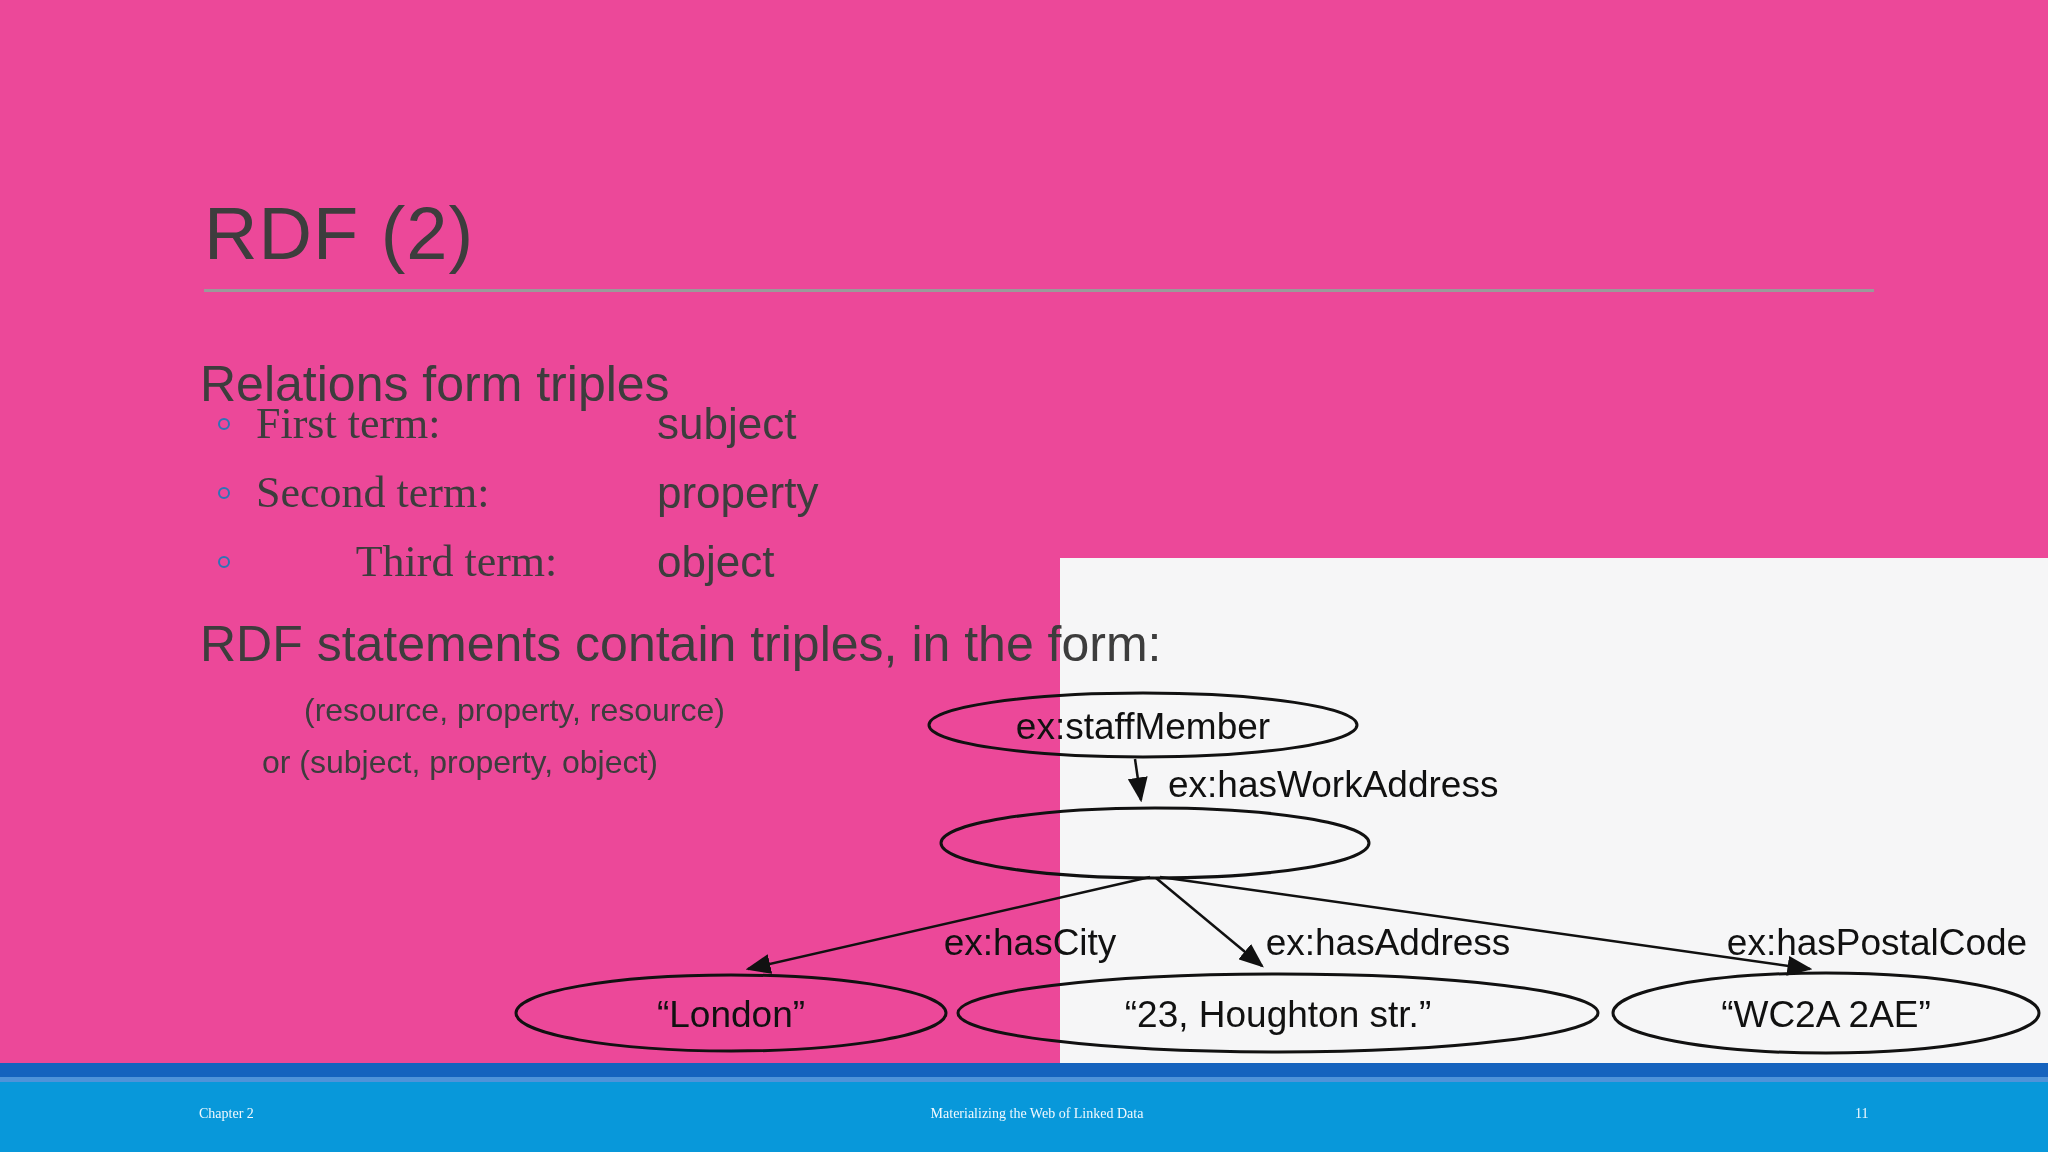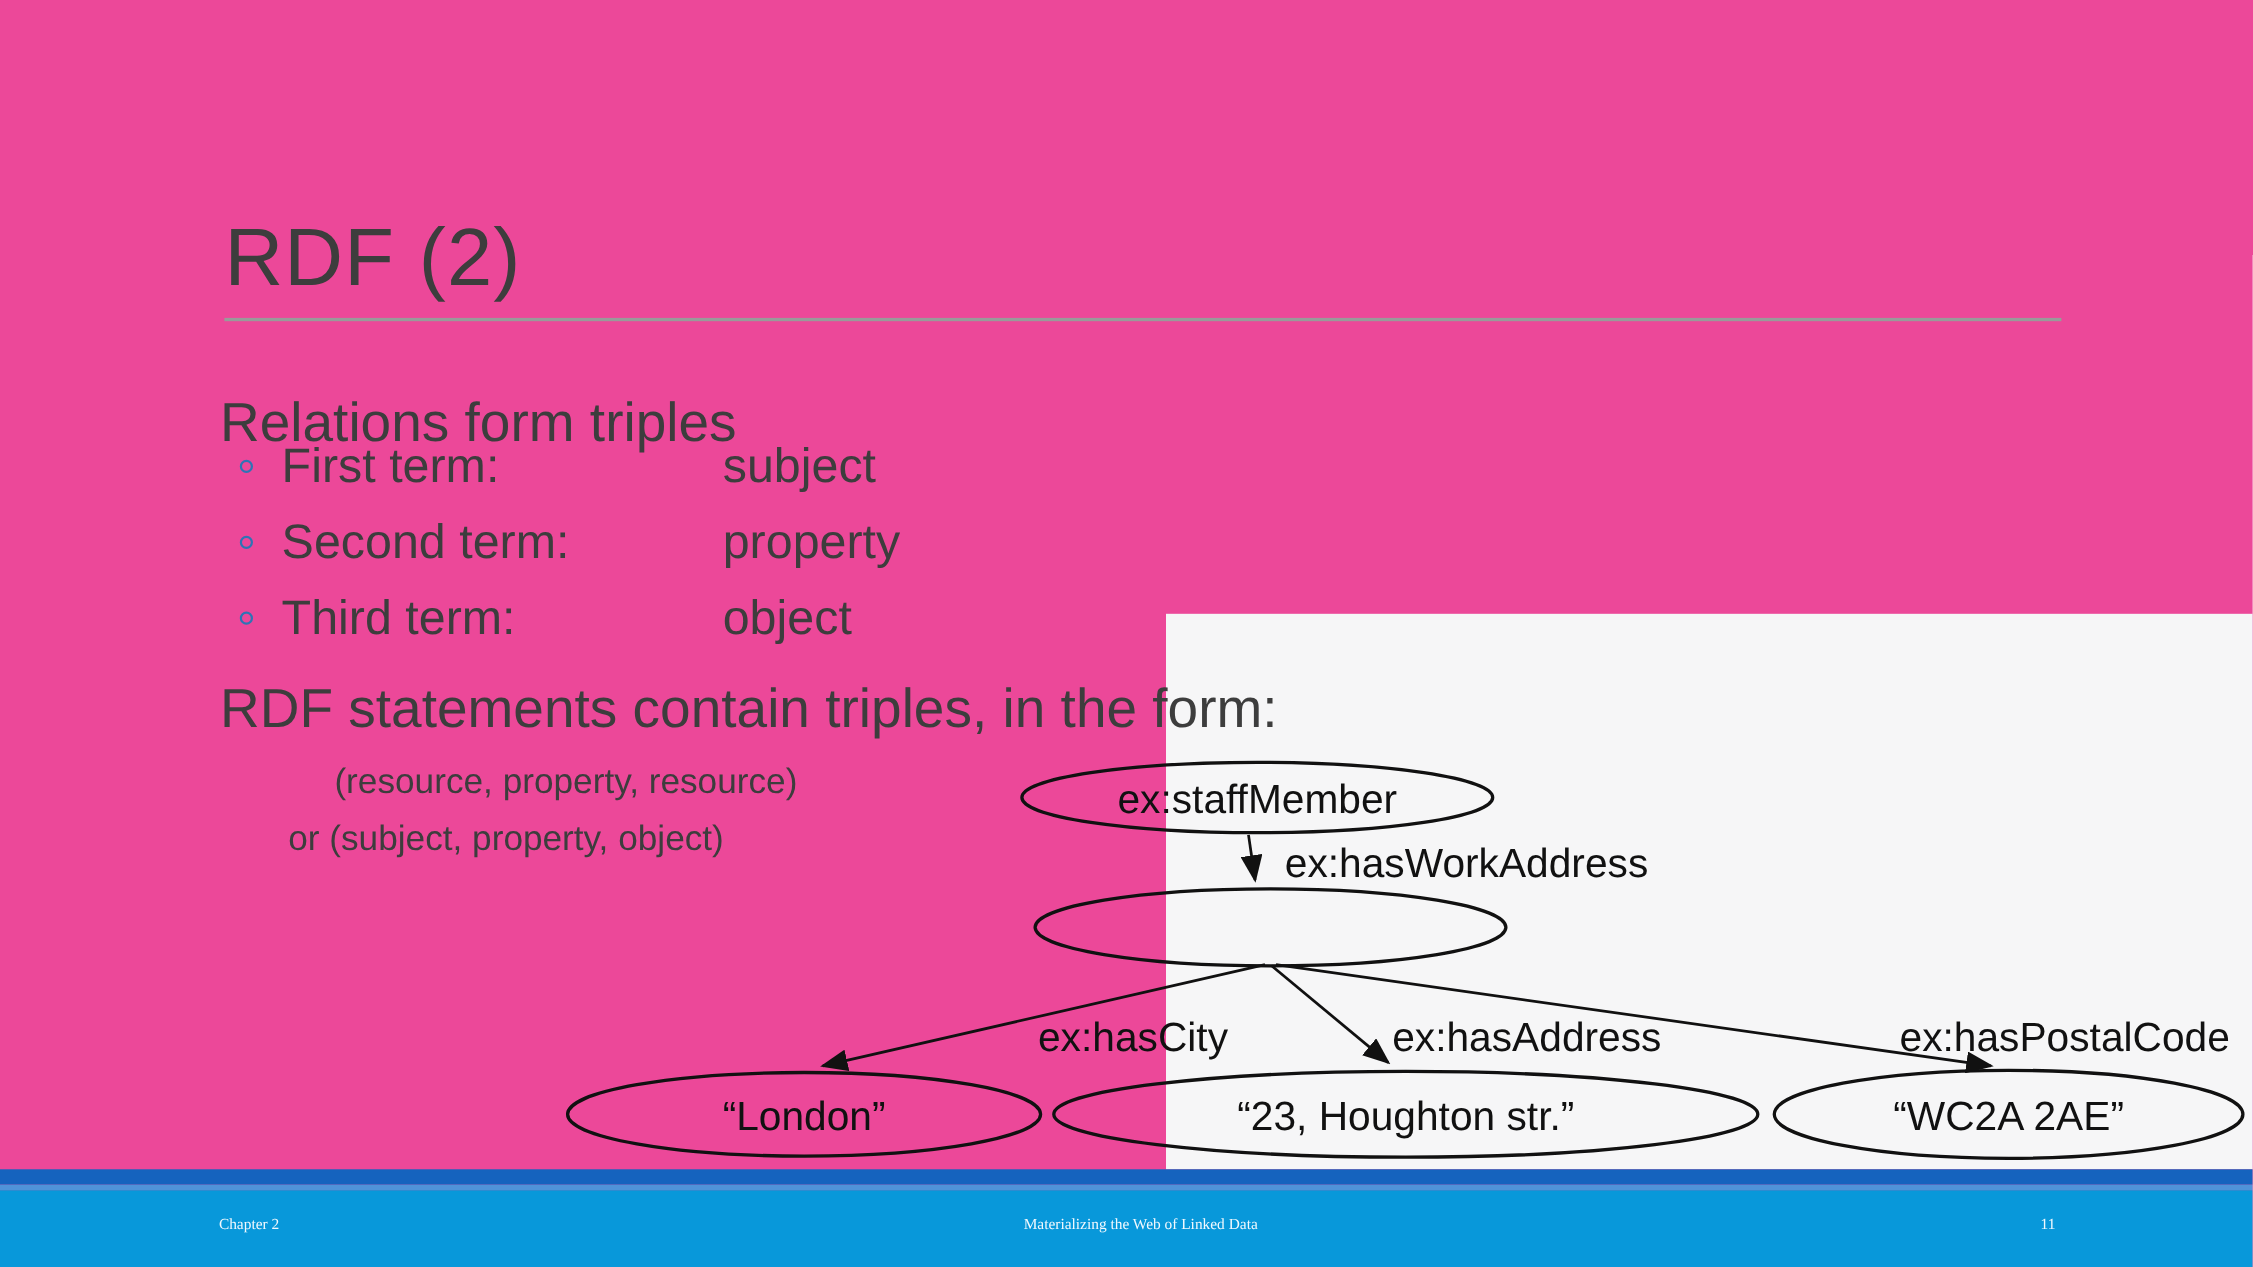--- a/index.html
+++ b/index.html
@@ -8,21 +8,21 @@
     font-family:"Liberation Sans", sans-serif;color:#3d3d3d;
   }
   .bg-shade{position:absolute;left:1060px;top:558px;width:988px;height:505px;background:#f6f6f7;}
   .title{position:absolute;left:204px;top:197px;font-size:74px;line-height:1;font-weight:400;color:#3d3d3d;letter-spacing:1px;}
   .title-rule{position:absolute;left:204px;top:289px;width:1670px;height:3px;background:#9a9a9a;}
   .heading{position:absolute;left:200px;font-size:50px;line-height:1;color:#3d3d3d;}
   .heading.h1{top:323px;margin-top:36px;}
   .heading.h2{top:619px;}
   .bullet-row{position:absolute;left:218px;display:flex;align-items:center;font-size:44px;line-height:1.1;color:#3d3d3d;}
   .bullet-row .ring{flex:none;width:8px;height:8px;border:2.5px solid #2e74b5;border-radius:50%;margin-right:26px;}
-  .bullet-row .term{flex:none;width:401px;}
+  .bullet-row .term{flex:none;width:401px;font-family:Liberation Serif, serif;}
   .form-line{position:absolute;font-size:32px;line-height:1;color:#3d3d3d;}
   .form-line.l1{left:304px;top:694px;}
   .form-line.l2{left:262px;top:746px;}
   svg.diagram{position:absolute;left:0;top:0;pointer-events:none;}
   svg.diagram ellipse{fill:none;stroke:#111111;stroke-width:3;}
   svg.diagram line{stroke:#111111;stroke-width:2.5;}
   svg.diagram text{fill:#111111;font-family:"Liberation Sans",sans-serif;font-size:37px;}
   .footer-dark{position:absolute;left:0;top:1063px;width:100%;height:14px;background:#1563be;}
   .footer-mid{position:absolute;left:0;top:1077px;width:100%;height:5px;background:#4f93d9;}
   .footer-main{position:absolute;left:0;top:1082px;width:100%;height:70px;background:#0898da;}
@@ -46,21 +46,21 @@
   <div class="bullet-row" style="top:400px;">
     <span class="ring"></span>
     <span class="term">First term:</span>
     <span class="value">subject</span>
   </div>
   <div class="bullet-row" style="top:469px;">
     <span class="ring"></span>
     <span class="term">Second term:</span>
     <span class="value">property</span>
   </div>
-  <div class="bullet-row" style="top:538px;">
+  <div class="bullet-row" style="top:538px;text-align:center;">
     <span class="ring"></span>
     <span class="term">Third term:</span>
     <span class="value">object</span>
   </div>
 
   <div class="heading h2">RDF statements contain triples, in the form:</div>
   <div class="form-line l1">(resource, property, resource)</div>
   <div class="form-line l2">or (subject, property, object)</div>
 
   <svg class="diagram" width="2048" height="1152" viewBox="0 0 2048 1152">

